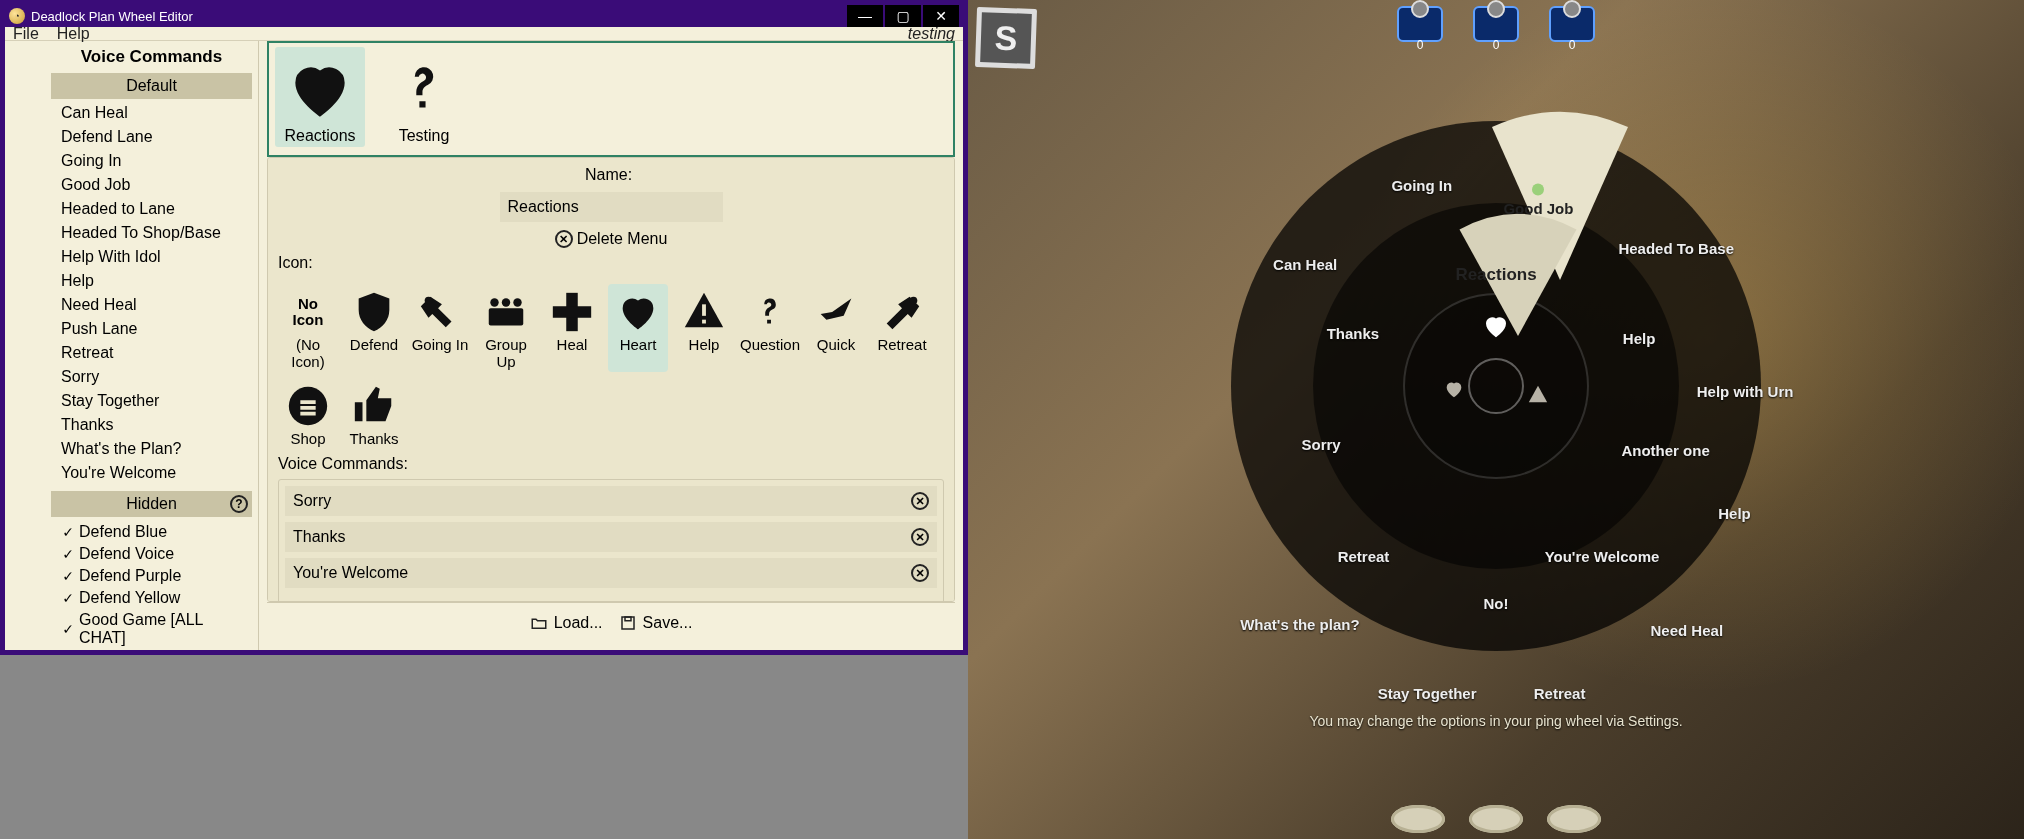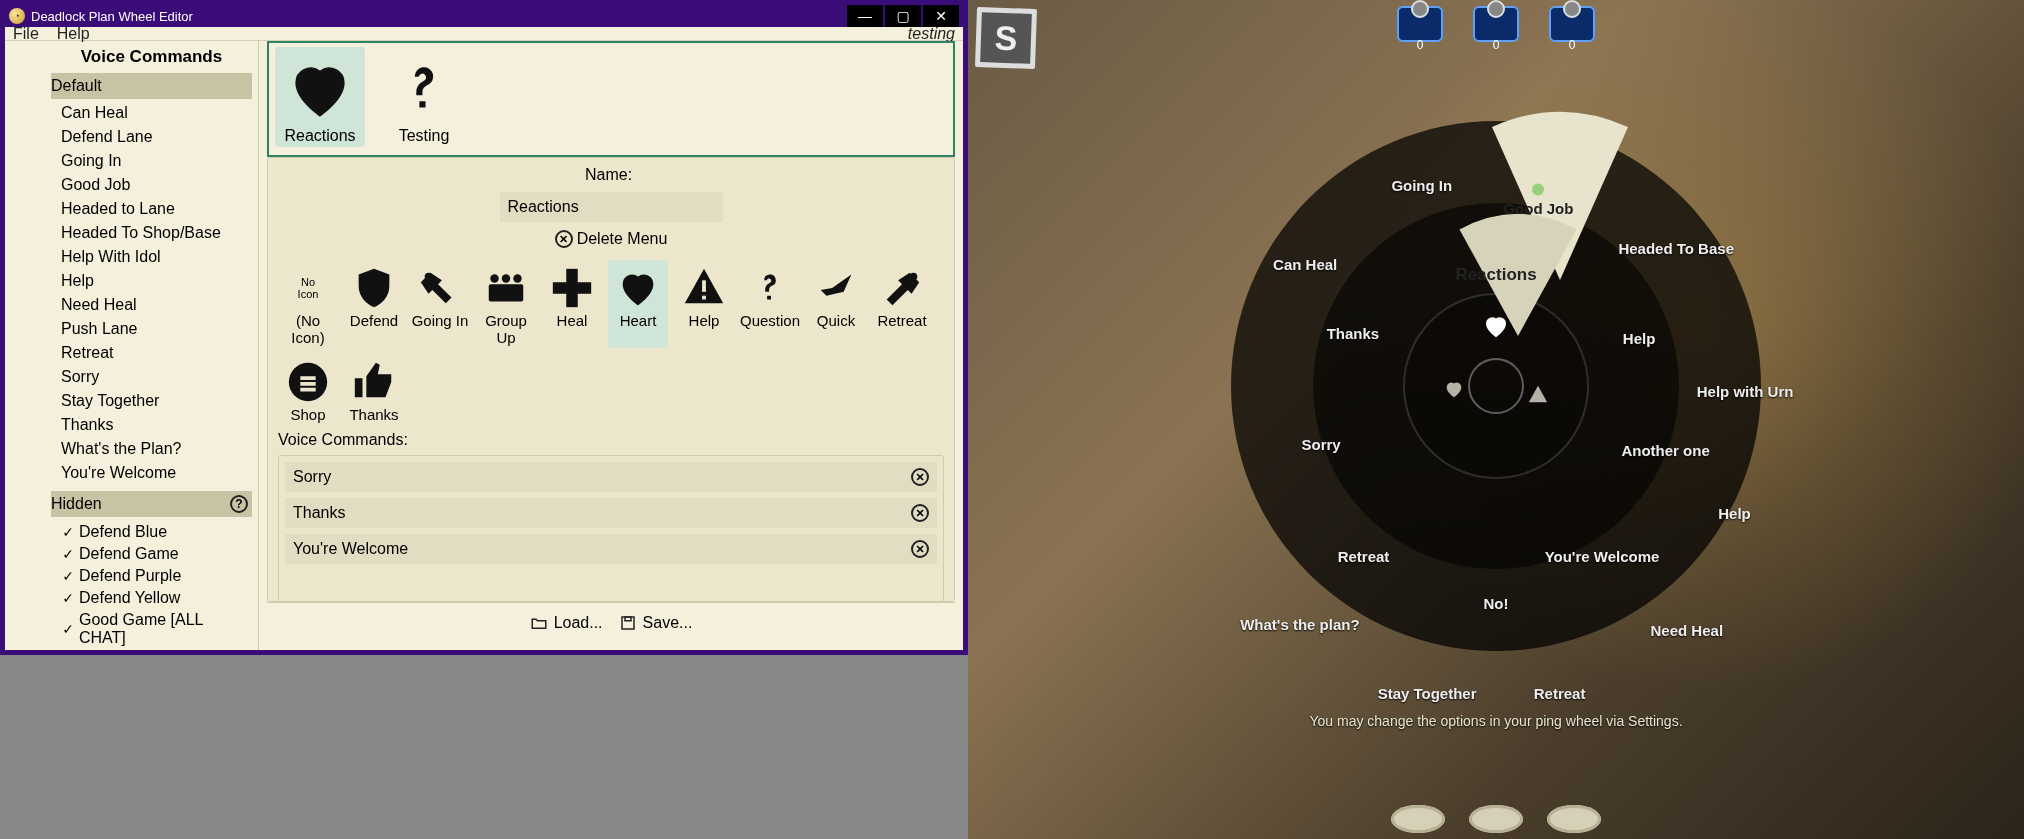--- a/index.html
+++ b/index.html
@@ -61,21 +61,21 @@
   }
   
   .sidebar {
     width:214px; border-right:1px solid #cfc9af; display:flex; flex-direction:column;
     overflow-y:auto;
   }
   .sidebar-title {
     font-weight:700; text-align:center; font-size:17px; padding:6px 0 4px;
   }
   .section-header {
-    background:#c9c3a5; padding:4px 0; font-size:16px;
+    background:#c9c3a5; text-align:center; padding:4px 0; font-size:16px;
     margin:2px 6px; position:relative;
   }
   .section-header .help-badge{
     position:absolute; right:4px; top:50%; transform:translateY(-50%);
     width:18px;height:18px;border:2px solid #222;border-radius:50%;
     font-size:12px; font-weight:700; display:flex;align-items:center;justify-content:center;
   }
   .vc-list { padding:0 4px 4px 16px; }
   .vc-item { padding:3px 0; font-size:16px; cursor:grab; }
   .hidden-list { padding:2px 4px 4px 12px; }
@@ -111,21 +111,21 @@
   }
   .delete-link { font-size:16px; cursor:pointer; display:flex;align-items:center; gap:4px;}
   .circ { width:18px;height:18px;border:2px solid #222;border-radius:50%;display:inline-flex;align-items:center;justify-content:center;font-size:11px;font-weight:700;}
   .icon-grid { display:flex; gap:6px; padding:6px 0 4px; flex-wrap:wrap; }
   .icon-opt {
     width:60px; text-align:center; font-size:15px; cursor:pointer; padding:4px 0 2px; border-radius:4px;
   }
   .icon-opt.selected { background:#cfe5d7; }
   .icon-opt .ic { height:48px; display:flex;align-items:center;justify-content:center;}
   .icon-opt .ic svg { width:46px;height:46px; fill:#111;}
-  .icon-opt.noicon .ic { font-weight:400; font-size:11px; line-height:1.1; }
+  .icon-opt.noicon .ic { font-weight:700; font-size:15px; line-height:1.1; }
   .sublabel { font-size:16px; margin:2px 0 6px; }
   .vc-assigned {
     background:#ebe6cc; border:1px solid #cfc9af; border-radius:3px; min-height:200px;
     padding:6px;
   }
   .vc-chip {
     background:#e1dcc2; padding:6px 8px; margin-bottom:6px;
     display:flex; align-items:center; font-size:16px;
   }
   .vc-chip .del { margin-left:auto; }
@@ -245,21 +245,21 @@
         <span>Hidden</span>
         <span class="help-badge">?</span>
       </div>
       <div class="hidden-list" id="hidden-list">
           <div class="hidden-item">
             <span class="chk">✓</span>
             <span>Defend Blue</span>
           </div>
           <div class="hidden-item">
             <span class="chk">✓</span>
-            <span>Defend Game</span>
+            <span>Defend Voice</span>
           </div>
           <div class="hidden-item">
             <span class="chk">✓</span>
             <span>Defend Purple</span>
           </div>
           <div class="hidden-item">
             <span class="chk">✓</span>
             <span>Defend Yellow</span>
           </div>
           <div class="hidden-item">
@@ -290,20 +290,21 @@
         </div>
       <div class="form-area">
         <div class="row">
           <label>Name:</label>
           <input class="name-input" value="Reactions" style="">
           <span class="delete-link">
             <span class="circ">✕</span>
             <span>Delete Menu</span>
           </span>
         </div>
+        <div class="sublabel">Icon:</div>
         <div class="icon-grid" id="icon-grid">
             <div class="icon-opt noicon">
               <div class="ic">No<br>Icon</div>
               <div>(No Icon)</div>
             </div>
             <div class="icon-opt">
               <div class="ic">
                 <svg viewBox="0 0 24 24">
                   <use href="#i-defend"></use>
                 </svg>

